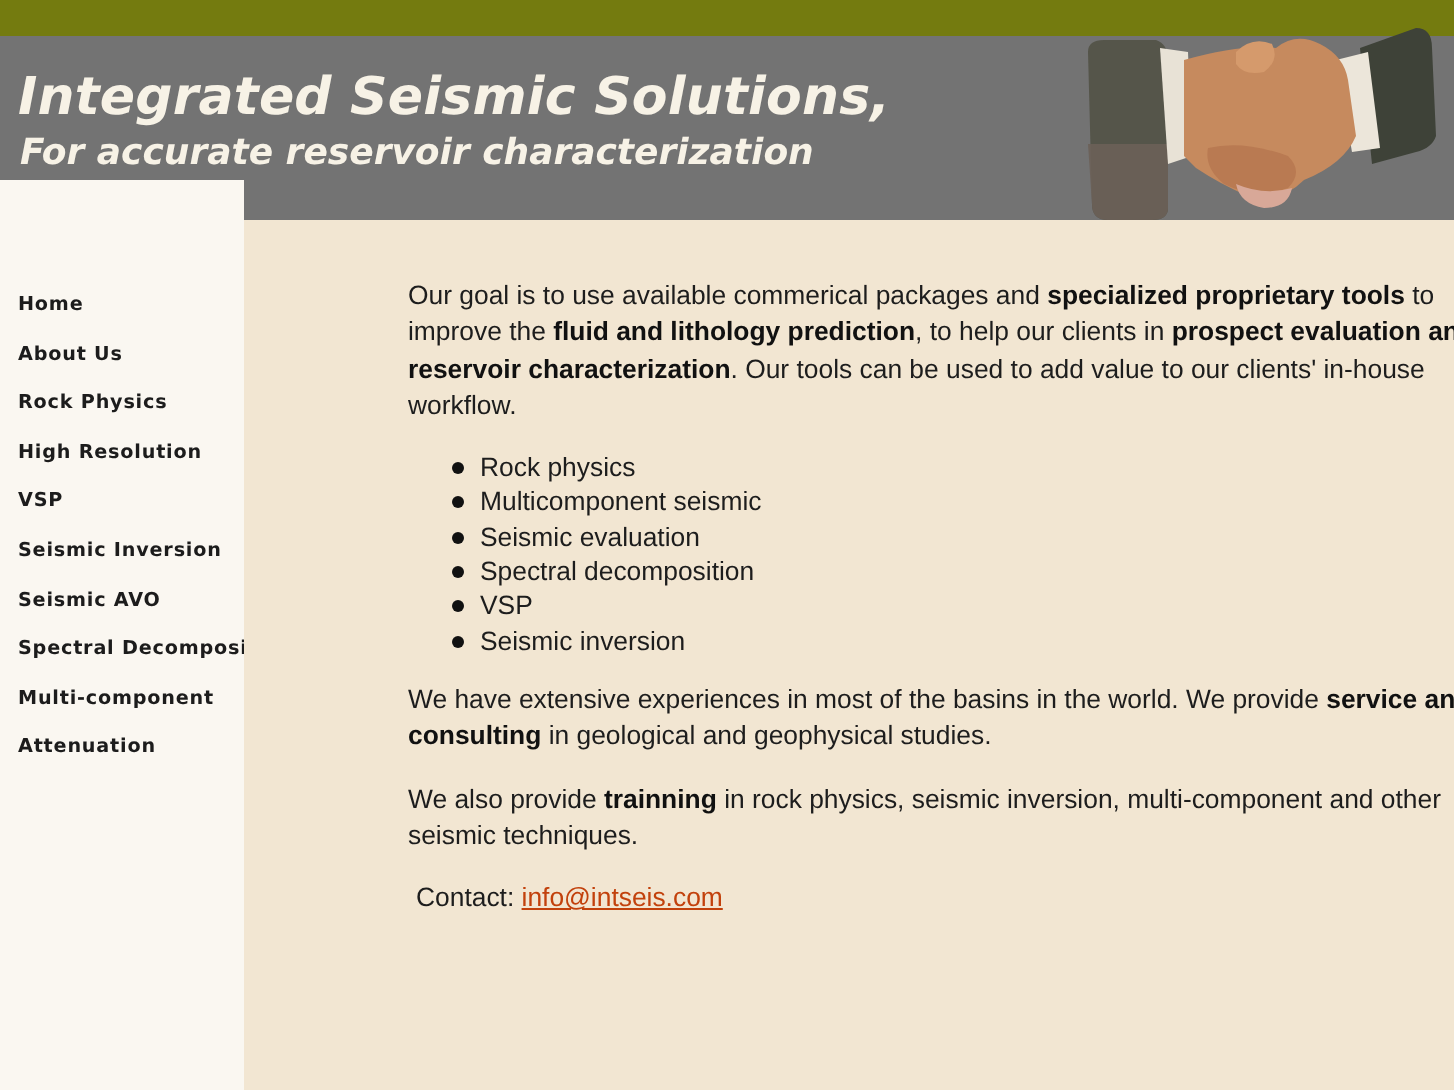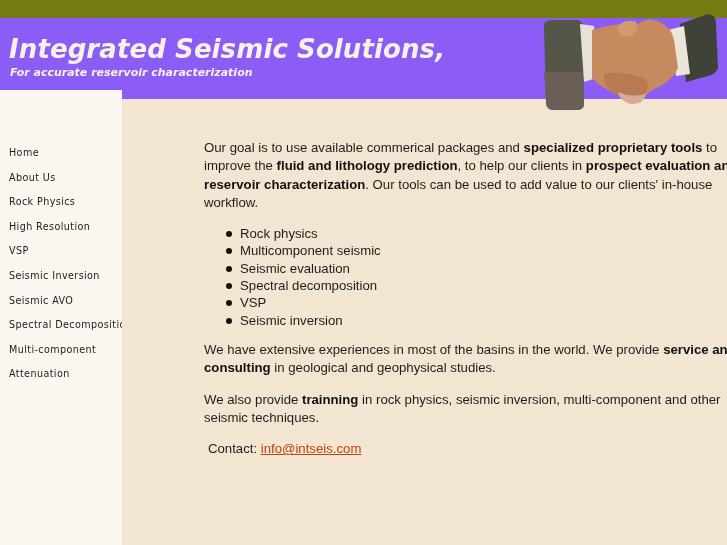--- a/index.html
+++ b/index.html
@@ -1,26 +1,26 @@
 <!DOCTYPE html>
 <html><head>
 <meta charset="utf-8">
 <style>
   * { margin: 0; padding: 0; box-sizing: border-box; }
   html, body { width: 727px; height: 545px; overflow: hidden; }
   body { font-family: "DejaVu Sans", "Liberation Sans", sans-serif; background: #f2e6d2; position: relative; }
   .topband { position: absolute; left: 0; top: 0; width: 727px; height: 18px; background: #747b0f; }
-  .header { position: absolute; left: 0; top: 18px; width: 727px; height: 81px; background: #8b5cf6; }
+  .header { position: absolute; left: 0; top: 18px; width: 727px; height: 92px; background: #737373; }
   .site-title { position: absolute; left: 9px; top: 16px; color: #f7f2e6; font-family: "DejaVu Sans", sans-serif; font-weight: bold; font-style: italic; font-size: 26px; letter-spacing: 0.1px; white-space: nowrap; }
-  .site-tagline { position: absolute; left: 10px; top: 48px; color: #f7f2e6; font-family: "DejaVu Sans", sans-serif; font-weight: bold; font-style: italic; font-size: 11px; white-space: nowrap; }
+  .site-tagline { position: absolute; left: 10px; top: 48px; color: #f7f2e6; font-family: "DejaVu Sans", sans-serif; font-weight: bold; font-style: italic; font-size: 18px; white-space: nowrap; }
   .title-clip { position: absolute; left: 0; top: 0; width: 456px; height: 72px; overflow: hidden; }
   .handshake { position: absolute; left: 540px; top: 12px; width: 180px; height: 102px; }
   .sidebar { position: absolute; left: 0; top: 90px; width: 122px; height: 455px; background: #faf7f1; overflow: hidden; }
   .nav { list-style: none; position: absolute; left: 9px; top: 57px; }
-  .nav li { height: 24.6px; font-size: 9.6px; color: #1c1c1c; letter-spacing: 0.4px; white-space: nowrap; }
+  .nav li { height: 24.6px; font-size: 9.6px; color: #1c1c1c; letter-spacing: 0.4px; white-space: nowrap; font-weight: bold; }
   .nav li span { cursor: pointer; }
   .main { position: absolute; left: 158px; top: 139px; width: 545px; font-family: "Liberation Sans", sans-serif; font-size: 13.2px; color: #1d1d1d; line-height: 18.3px; margin-left: 46px; }
   .main p { margin-bottom: 13px; }
   .main b { font-weight: bold; color: #111; }
   .main ul { margin: 5px 0 12px 0; padding-left: 36px; list-style: none; }
   .main ul li { position: relative; line-height: 17.3px; }
   .main ul li::before { content: ""; position: absolute; left: -14px; top: 6px; width: 6px; height: 6px; border-radius: 50%; background: #111; }
   .contact { padding-left: 4px; }
   .contact a { color: #c2410c; text-decoration: underline; }
 </style>

